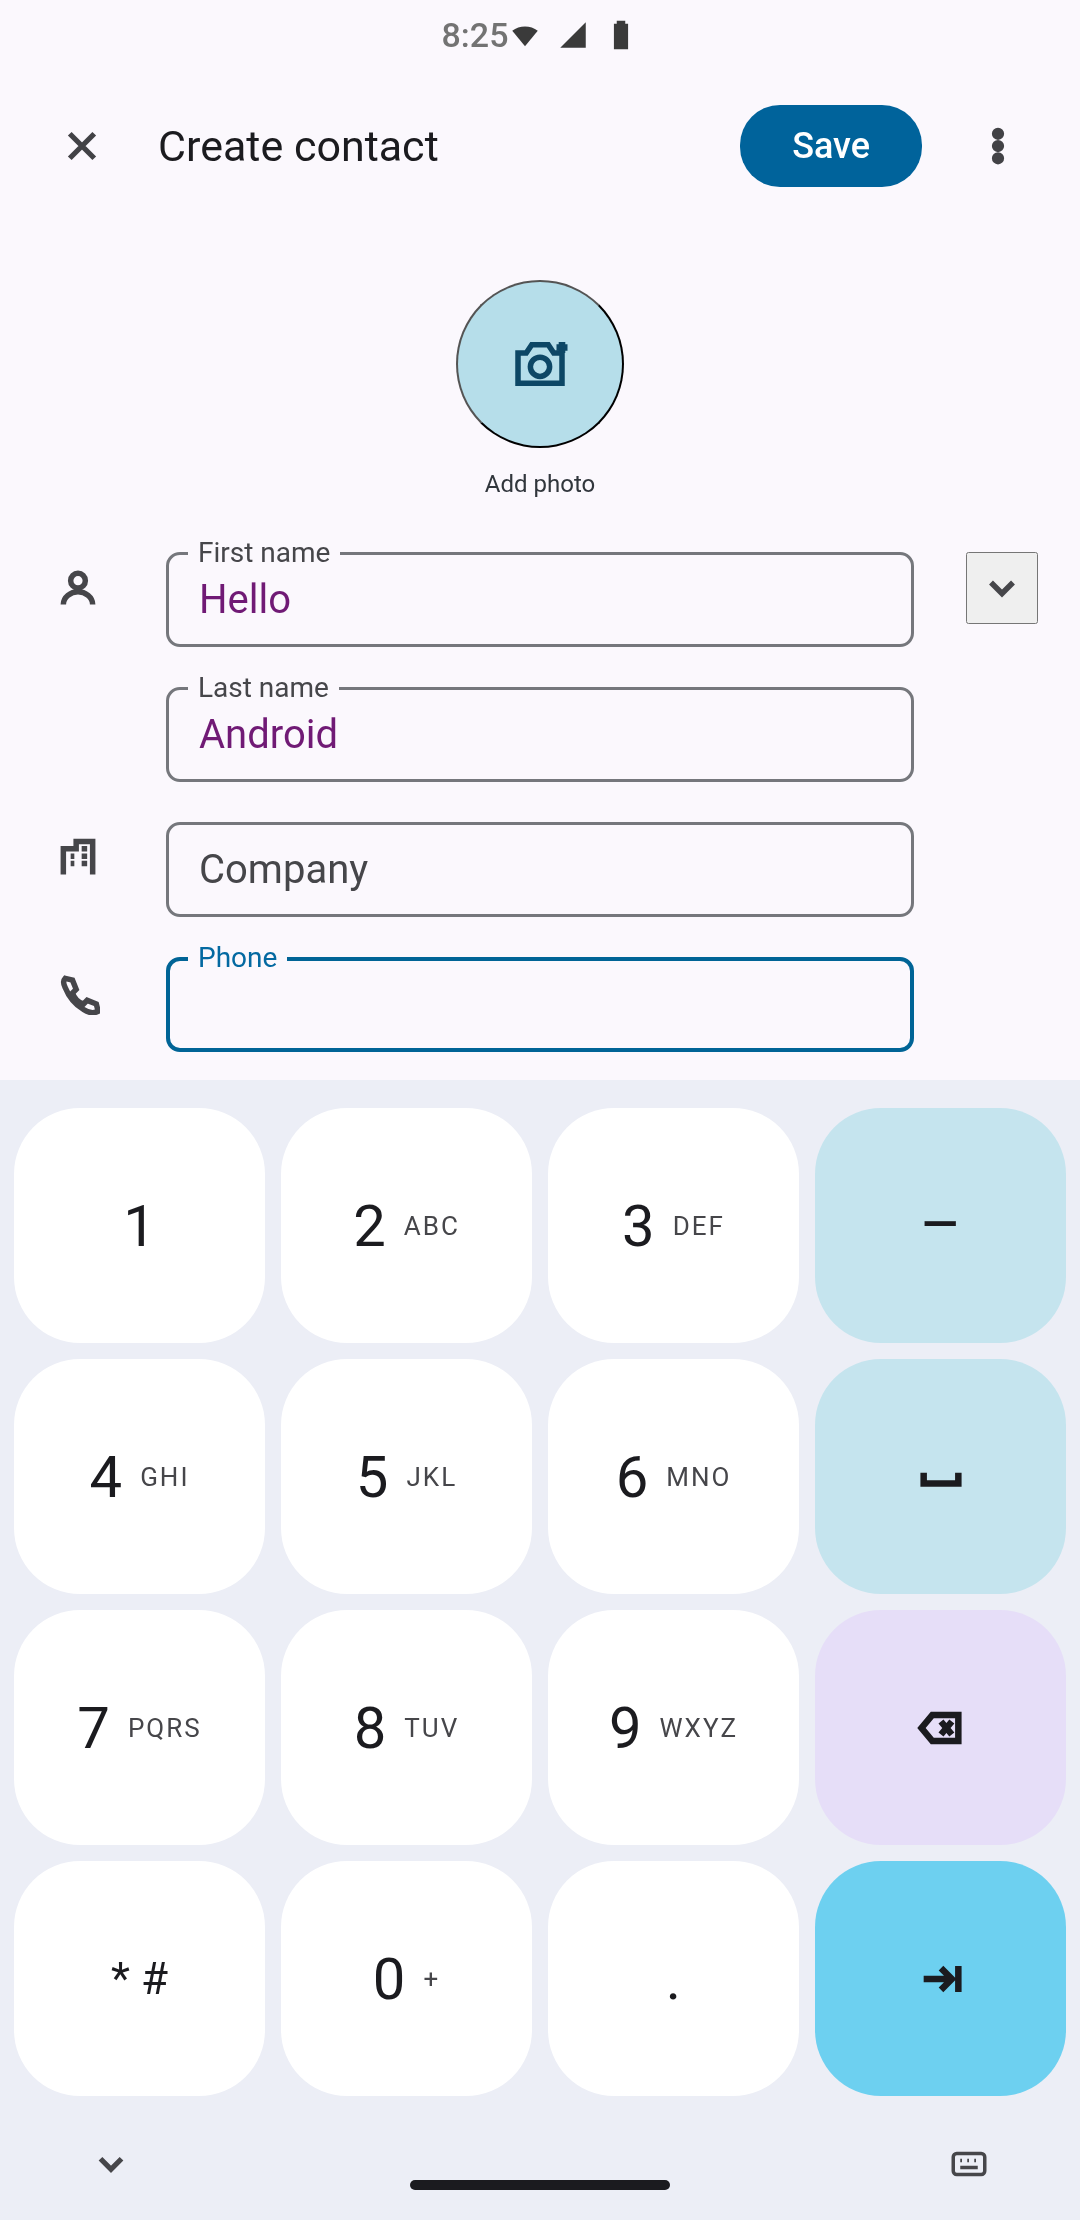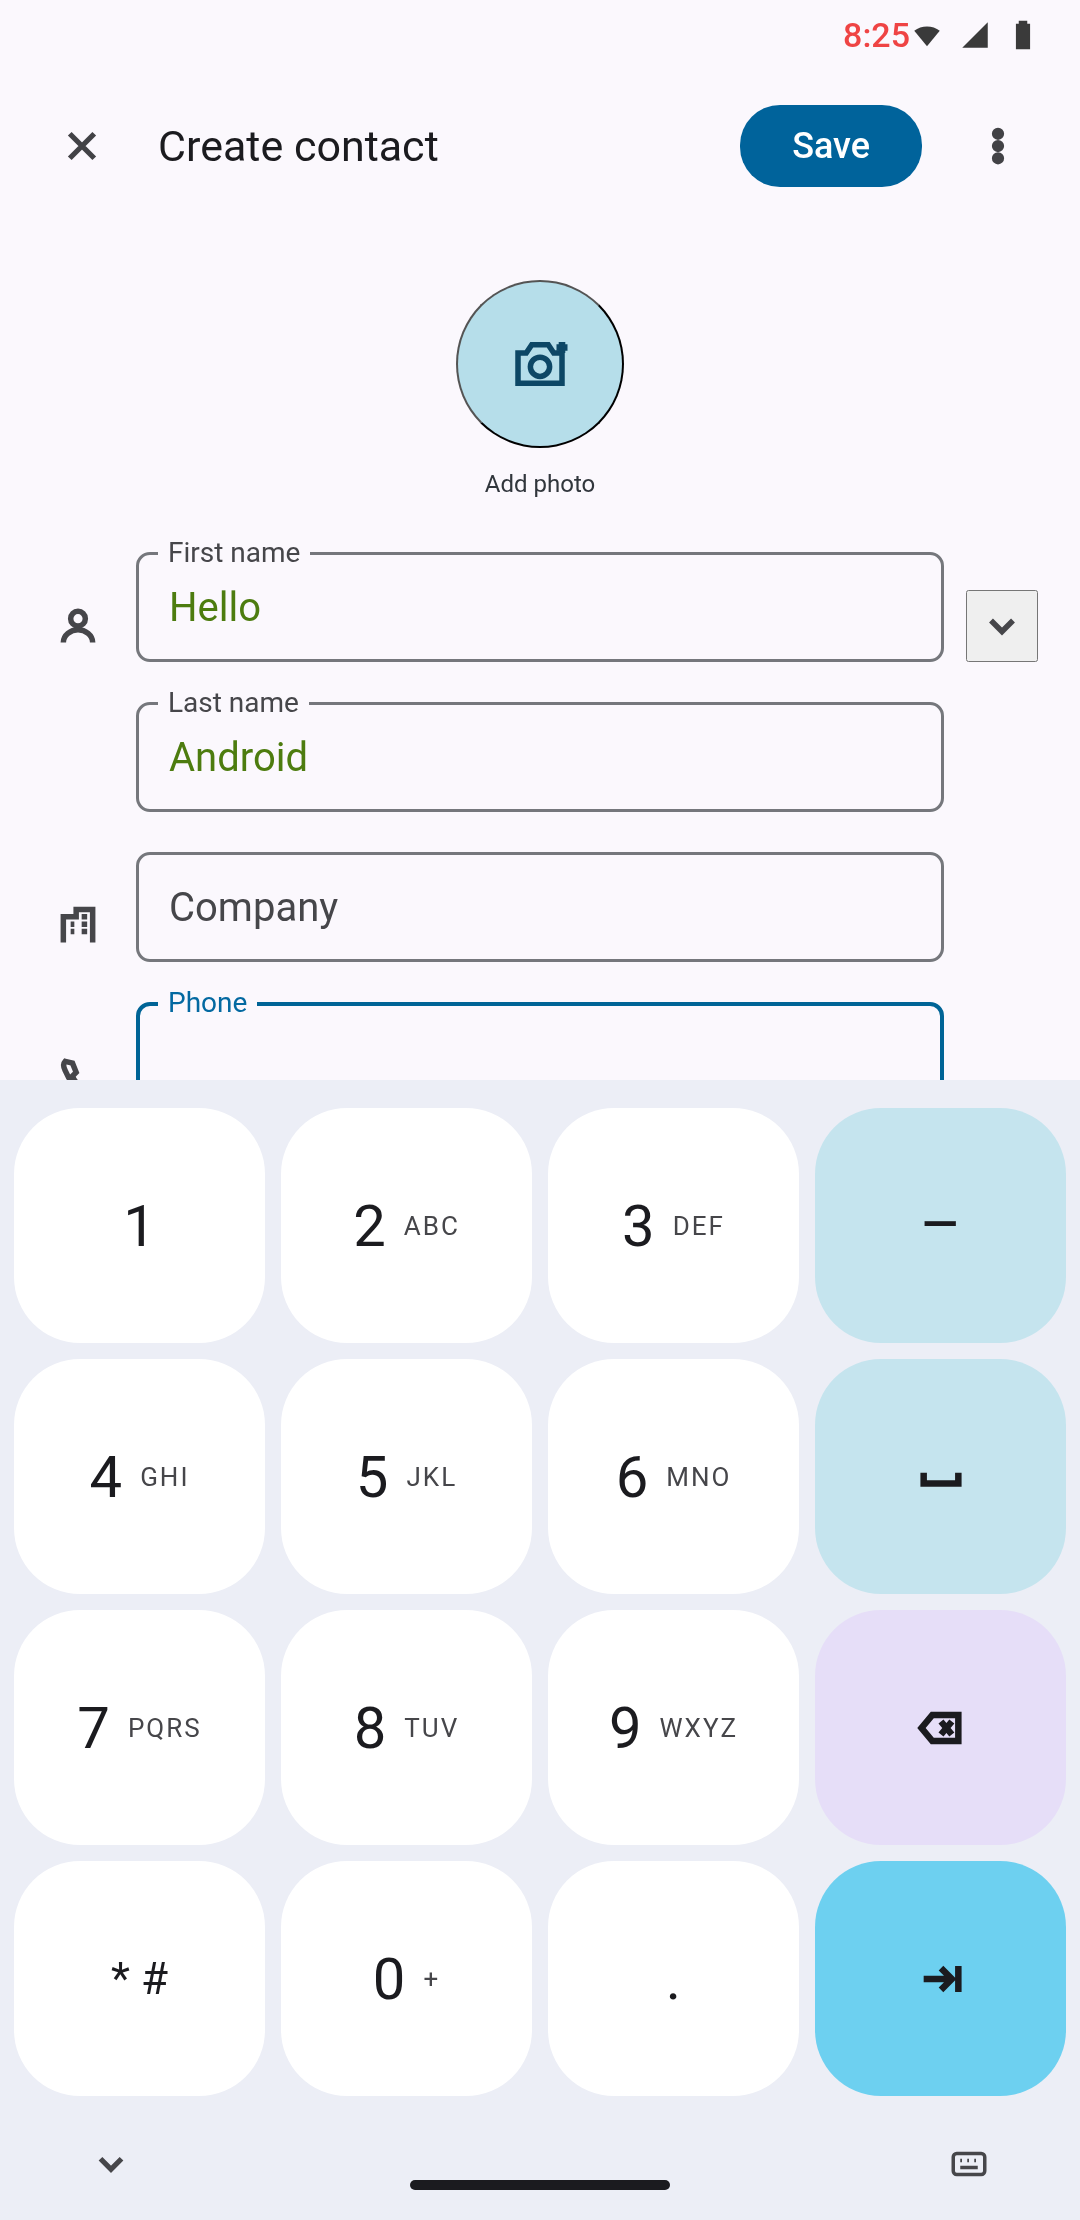--- a/index.html
+++ b/index.html
@@ -1,38 +1,38 @@
 <!DOCTYPE html>
 <html><head>
 <meta charset="utf-8">
 <style>
   *{box-sizing:border-box;margin:0;padding:0;font-family:Roboto,Arial,sans-serif;-webkit-font-smoothing:antialiased}
   html,body{width:1080px;height:2220px;background:#fbf8fd;color:#1b1b1f;overflow:hidden}
   
-  .status-bar{height:70px;display:flex;align-items:center;justify-content:flex-end;padding:18px 40px;font-size:34px;font-weight:500;color:#ef4444}
+  .status-bar{height:70px;display:flex;align-items:center;justify-content:center;padding:18px 40px;font-size:34px;font-weight:500;color:#737373}
   .status-icons{display:flex;gap:14px;align-items:center}
   .ic{width:34px;height:34px;fill:#3a3a3a}
   
   .header{display:flex;align-items:center;gap:28px;padding:28px 34px}
   .icon-btn{width:96px;height:96px;display:flex;align-items:center;justify-content:center;border:none;background:transparent;border-radius:48px}
   .icon-btn svg{width:42px;height:42px;stroke:#424246;fill:none;stroke-width:3}
   .title{font-size:43px;font-weight:400;color:#1b1b1f;flex:1}
   .save-btn{height:82px;padding:16px 52px;border-radius:40px;border:none;background:#00639b;color:#fff;font-size:36px;font-weight:500}
   
   .photo-wrap{display:flex;flex-direction:column;align-items:center;gap:22px;margin-top:58px}
   .photo{width:168px;height:168px;border-radius:84px;background:#b6deea;display:flex;align-items:center;justify-content:center}
   .photo svg{width:66px;height:66px;stroke:#0d4766;fill:#0d4766}
   .photo-label{font-size:24px;color:#31363c}
   
   .form{padding:0 42px;margin-top:54px;display:flex;flex-direction:column;gap:40px}
-  .row{display:flex;align-items:flex-end;gap:22px}
+  .row{display:flex;align-items:flex-start;gap:52px}
   .lead-ic,.trail-ic{width:72px;height:72px;flex:0 0 72px;display:flex;align-items:center;justify-content:center}
   .lead-ic svg,.trail-ic svg{stroke:#46464a;fill:none;stroke-width:3;width:44px;height:44px}
   .field{flex:1;position:relative}
-  .field input,.field .select{width:100%;height:110px;border:3px solid #75777c;border-radius:14px;background:transparent;padding:0 30px;font-size:40px;color:#4d7c0f;outline:none}
+  .field input,.field .select{width:100%;height:95px;border:3px solid #75777c;border-radius:14px;background:transparent;padding:0 30px;font-size:40px;color:#701a75;outline:none}
   .field.focused input{border:4px solid #006496}
   .field-label{position:absolute;top:-16px;left:22px;background:#fbf8fd;padding:0 10px;font-size:28px;color:#46464a}
   .field.focused .field-label{color:#0369a1}
   .field input::placeholder{color:#46464a;font-size:40px}
   .select{display:flex;align-items:center;justify-content:space-between}
   .indent{margin-left:106px;width:460px}
   @keyframes blink{50%{opacity:0}}
   
   .keypad{position:absolute;left:0;right:0;bottom:0;height:1140px;background:#eceef6;display:flex;flex-direction:column}
   .keys{flex:1;display:grid;grid-template-columns:repeat(4,1fr);grid-template-rows:repeat(4,1fr);gap:16px;padding:28px 14px 14px}

